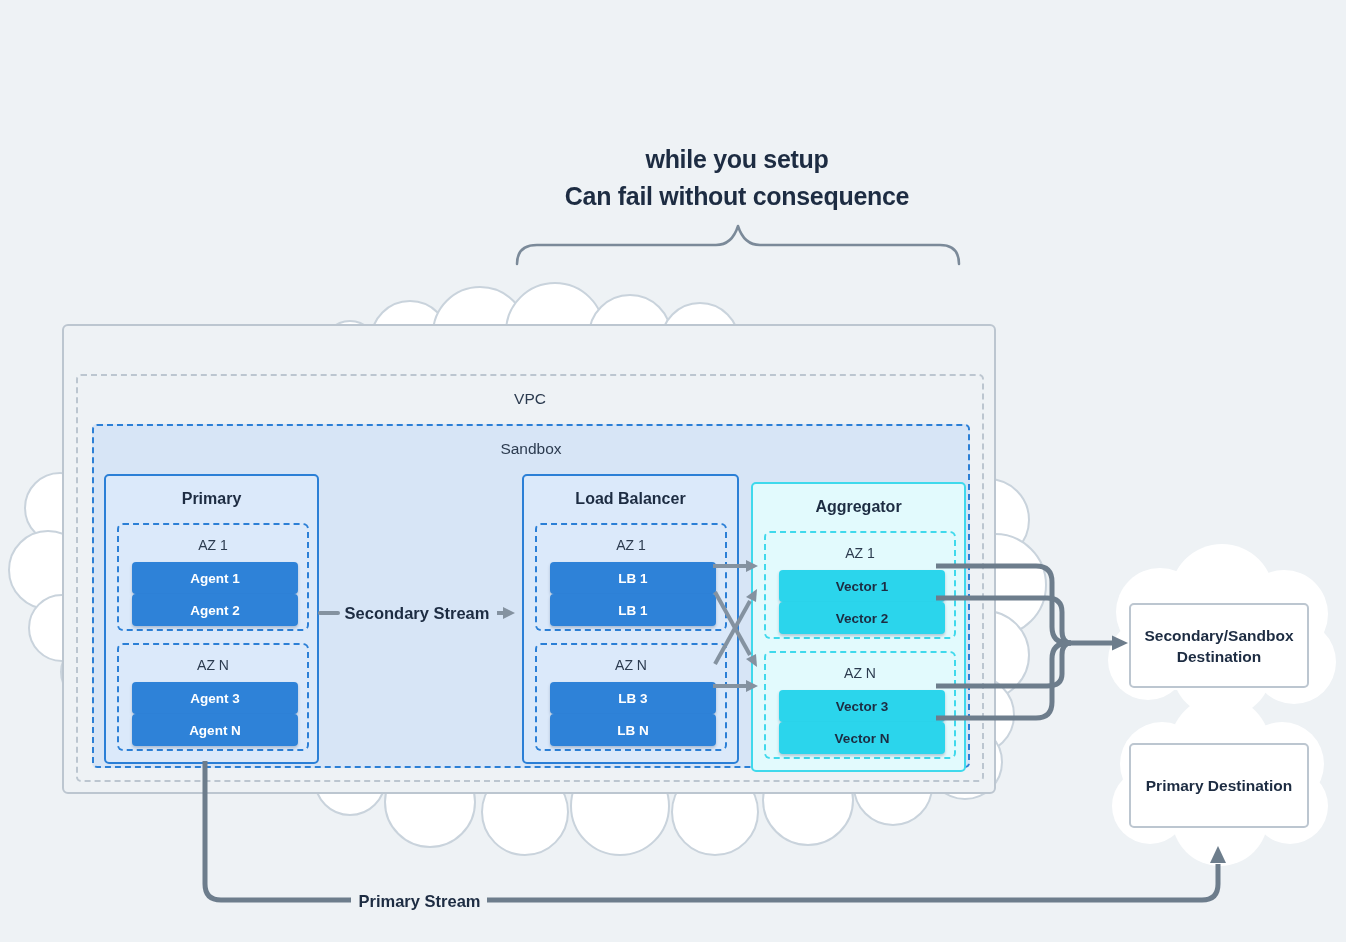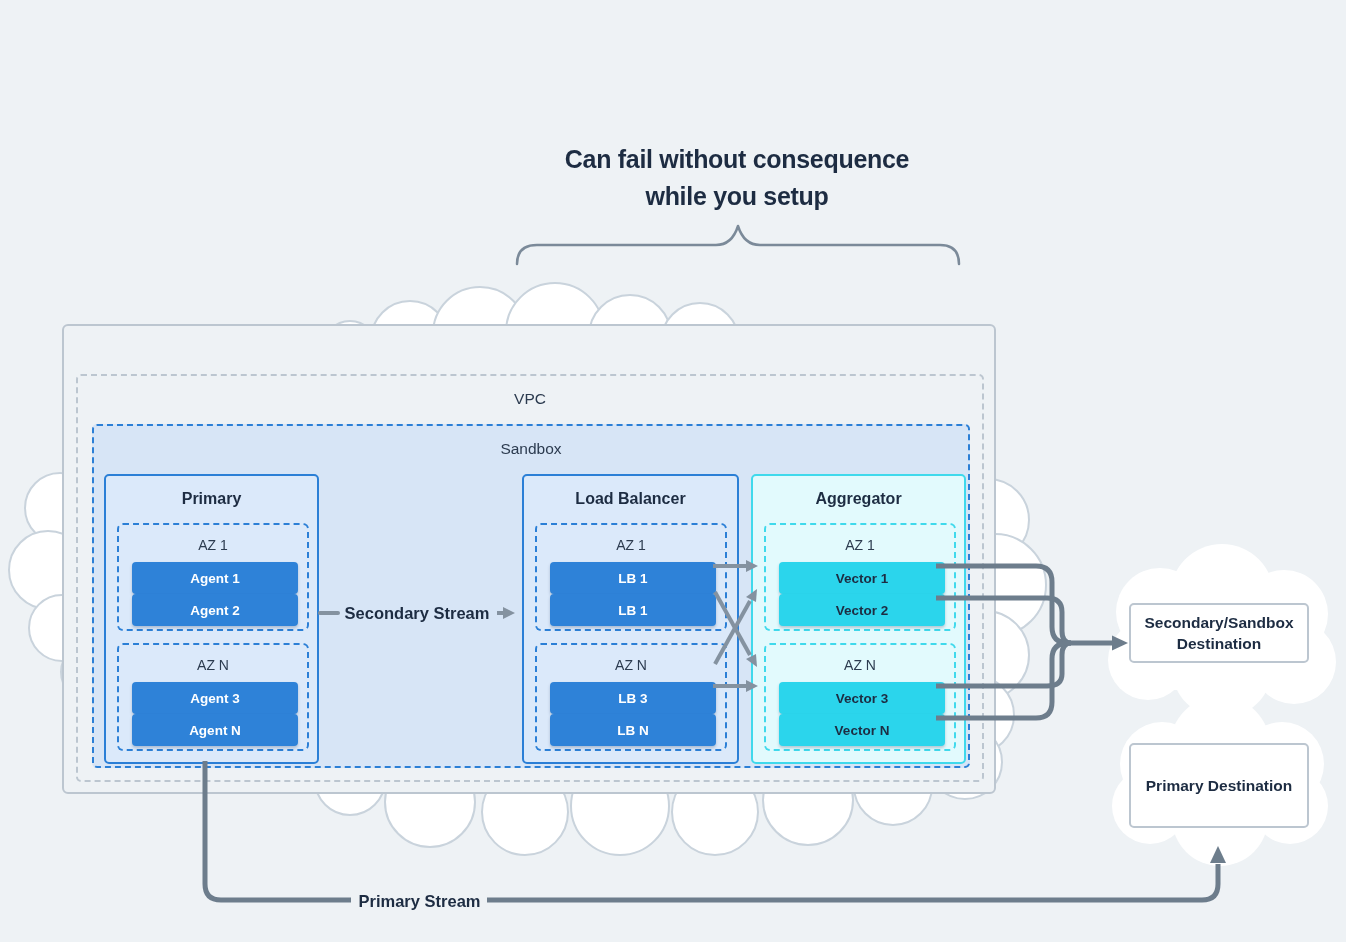--- a/index.html
+++ b/index.html
@@ -13,21 +13,21 @@
   .region{position:absolute;left:62px;top:324px;width:934px;height:470px;background:var(--background,#eef2f5);
           border:2px solid var(--region-border,#bcc6d0);border-radius:6px;box-sizing:border-box;}
   .vpc{position:absolute;left:12px;top:48px;right:10px;bottom:10px;border:2px dashed var(--region-border,#bcc6d0);
        border-radius:5px;box-sizing:border-box;}
   .cluster{position:absolute;left:14px;top:48px;right:12px;bottom:12px;border:2px dashed var(--cluster-border,#2b7fd6);
        border-radius:5px;background:var(--cluster-fill,#d7e5f6);box-sizing:border-box;}
   .frame-label{position:absolute;left:0;right:0;text-align:center;font-size:15.5px;color:var(--text-label,#2c3b4f);}
   
   .col{position:absolute;top:48px;width:215px;height:290px;border-radius:5px;box-sizing:border-box;}
   .col.blue{border:2px solid var(--cluster-border,#2b7fd6);background:var(--panel-fill,#dbe9fa);}
-  .col.cyan{border:2px solid var(--aggregator-border,#3fd9ec);background:var(--aggregator-fill,#e2fafd);}
+  .col.cyan{border:2px solid var(--aggregator-border,#3fd9ec);background:var(--aggregator-fill,#e2fafd);margin-top:8px;}
   .col-title{position:absolute;top:14px;left:0;right:0;text-align:center;font-size:16px;font-weight:bold;color:var(--text-dark,#1d2c42);}
   .az{position:absolute;left:11px;width:192px;height:108px;border-radius:6px;box-sizing:border-box;}
   .az.blue{border:2px dashed var(--cluster-border,#2b7fd6);}
   .az.cyan{border:2px dashed var(--aggregator-border,#3fd9ec);}
   .az-label{position:absolute;top:12px;left:0;right:0;text-align:center;font-size:14px;color:var(--text-label,#2c3b4f);}
   .node{position:absolute;left:13px;width:166px;height:32px;border-radius:4px;display:flex;align-items:center;justify-content:center;
         font-size:13.5px;font-weight:bold;box-shadow:0 2px 3px rgba(30,60,100,.25);}
   .node.blue{background:var(--blue-node,#2e82d8);color:#fff;}
   .node.cyan{background:var(--cyan-node,#2bd5ec);color:var(--text-dark,#1d3349);}
   .r1{top:37px}.r2{top:69px}
@@ -143,33 +143,33 @@
   <div>
     <div class="soft" style="left:1120px;top:722px;width:84px;height:84px"></div>
     <div class="soft" style="left:1170px;top:696px;width:100px;height:100px"></div>
     <div class="soft" style="left:1240px;top:722px;width:84px;height:84px"></div>
     <div class="soft" style="left:1112px;top:768px;width:76px;height:76px"></div>
     <div class="soft" style="left:1252px;top:768px;width:76px;height:76px"></div>
     <div class="soft" style="left:1172px;top:770px;width:96px;height:96px"></div>
     <div class="softrect" style="left:1132px;top:732px;width:176px;height:98px"></div>
   </div>
 
-  <div class="dest" style="top:603px;height:60px">
+  <div class="dest" style="top:603px;height:85px">
     <div>
       <div>Secondary/Sandbox</div>
       <div>Destination</div>
     </div>
   </div>
   <div class="dest" style="top:743px;height:85px">
     <div>Primary Destination</div>
   </div>
 
   <div class="headline">
+    <div>while you setup</div>
     <div>Can fail without consequence</div>
-    <div>while you setup</div>
   </div>
 
   <div class="stream-label" style="left:337px;top:604px;width:160px">Secondary Stream</div>
   <div class="stream-label" style="left:352px;top:892px;width:135px">Primary Stream</div>
 
   <svg class="overlay" width="1346" height="942" viewBox="0 0 1346 942">
 
     <path class="brace" d="M517 264 Q517 245 537 245 L716 245 Q732 245 738 226 Q744 245 760 245 L940 245 Q959 245 959 264"></path>
 
     <line class="ar" x1="320" y1="613" x2="338" y2="613" stroke-linecap="round"></line>

